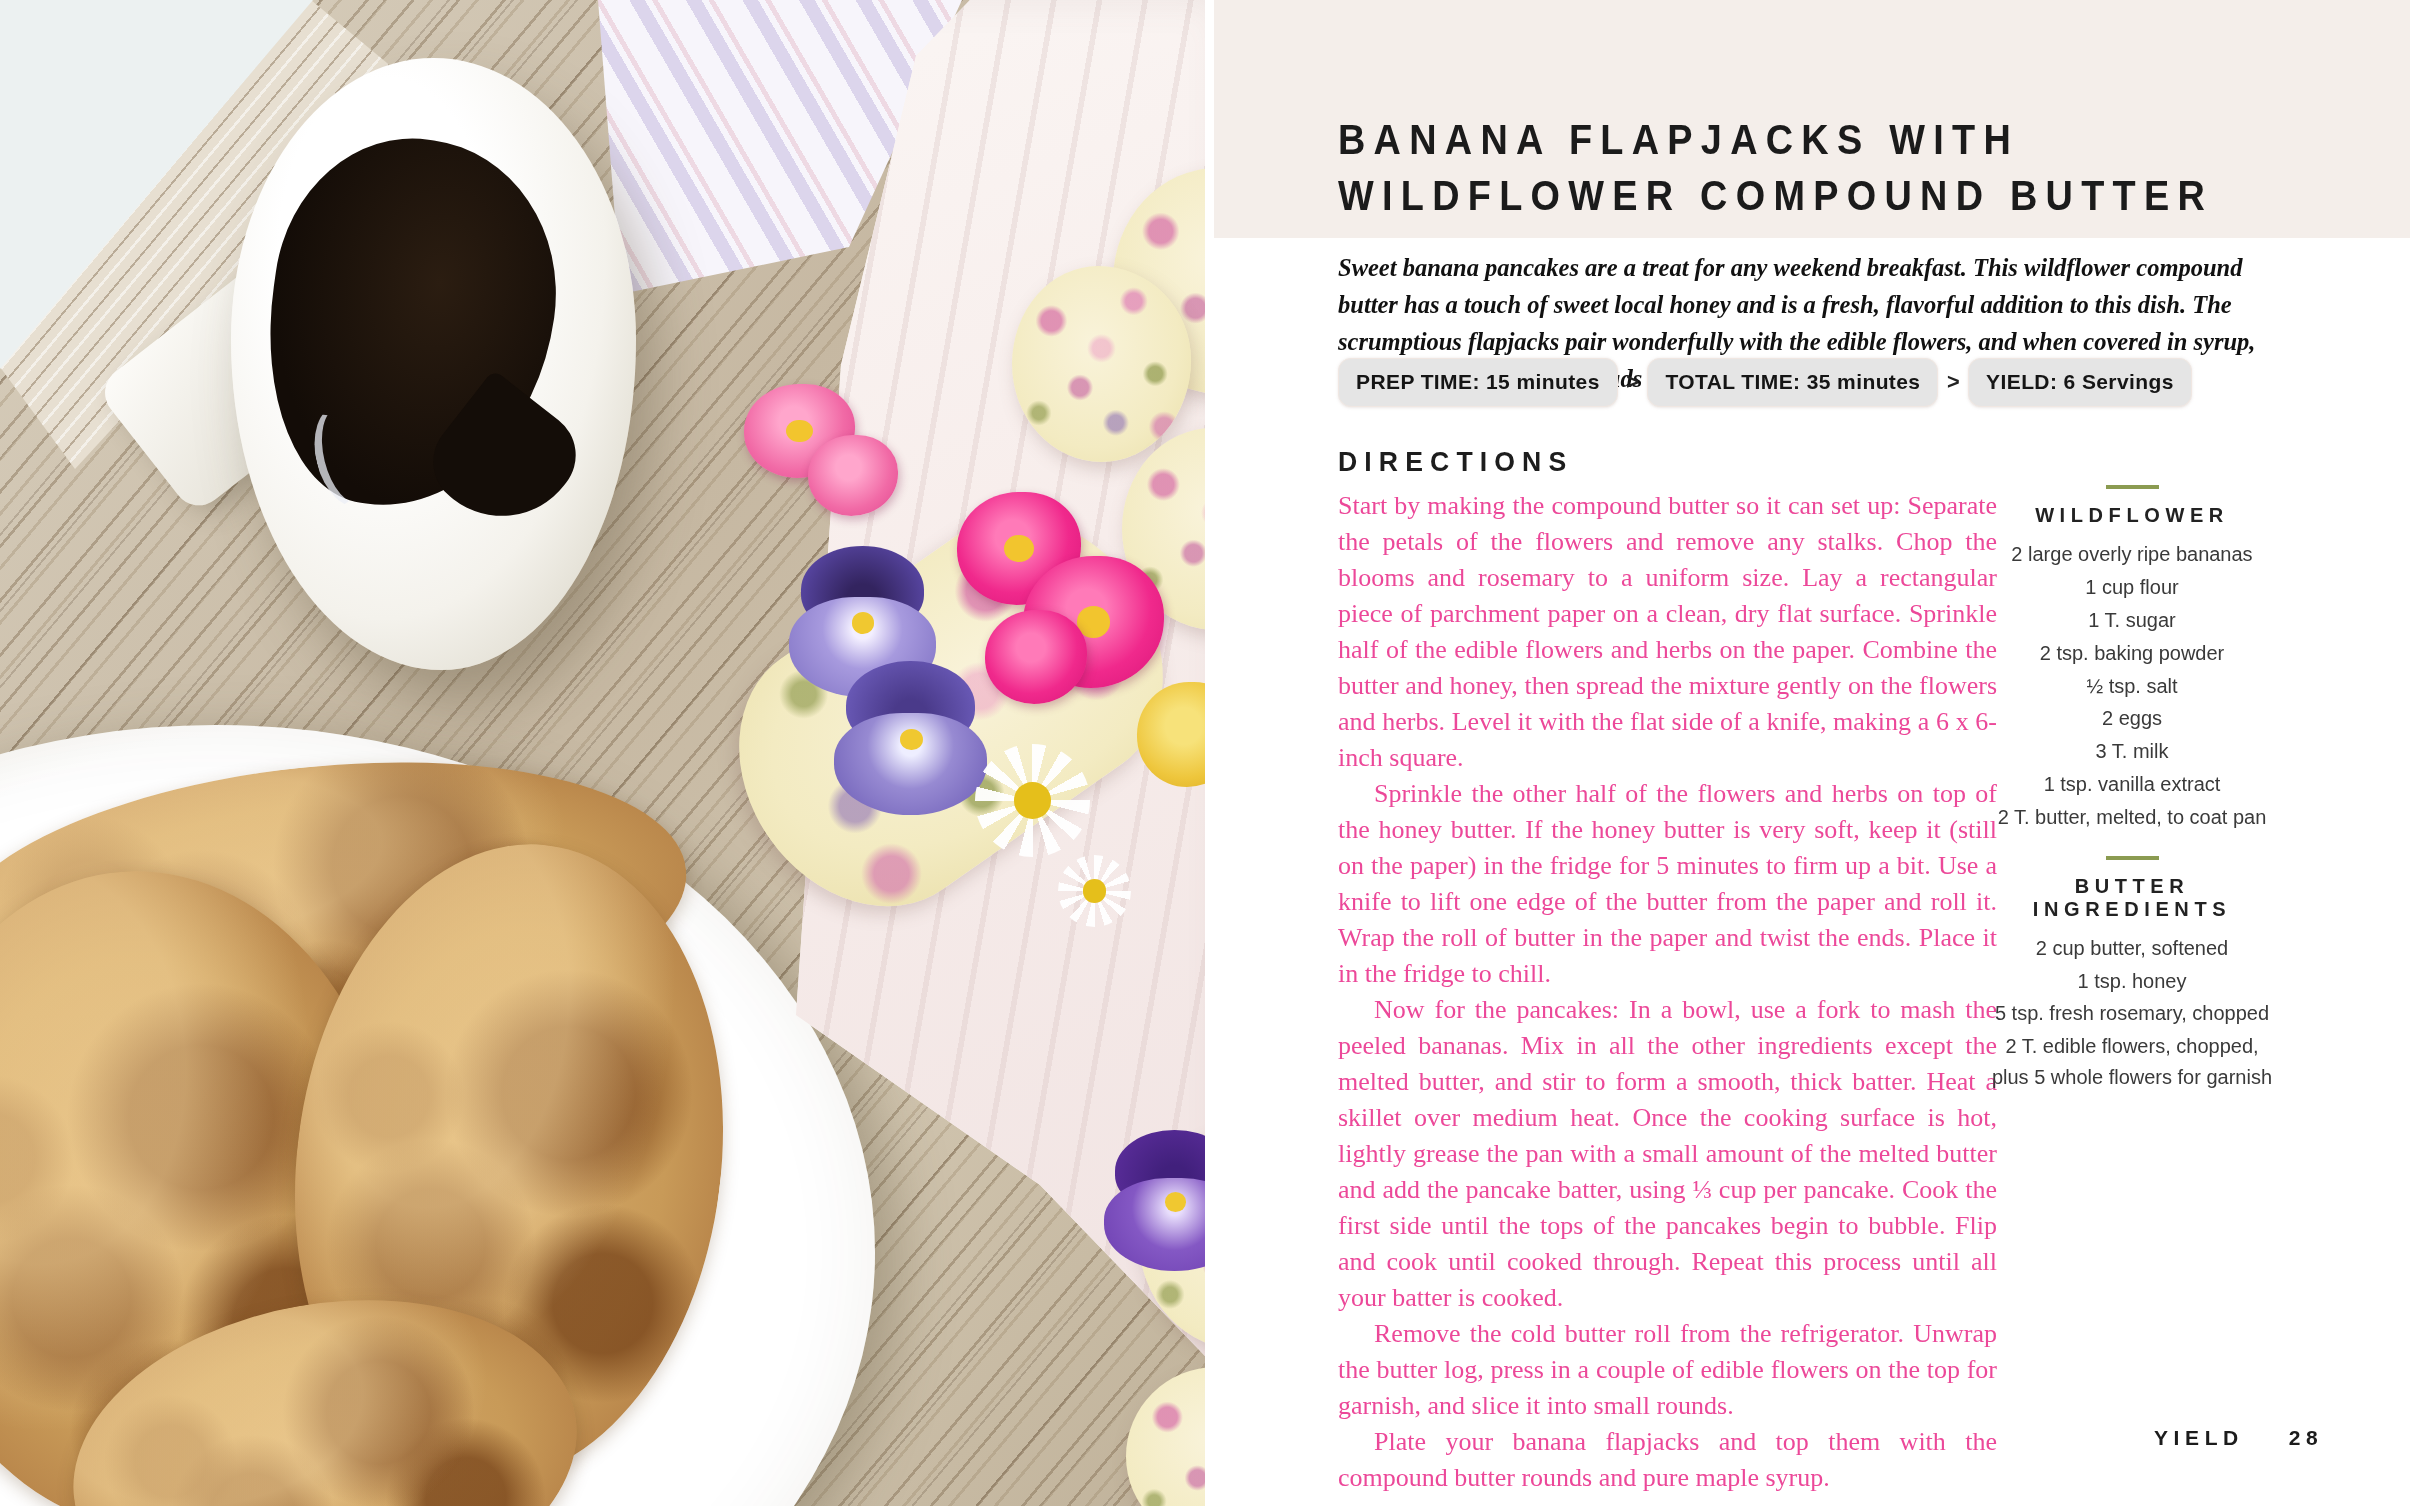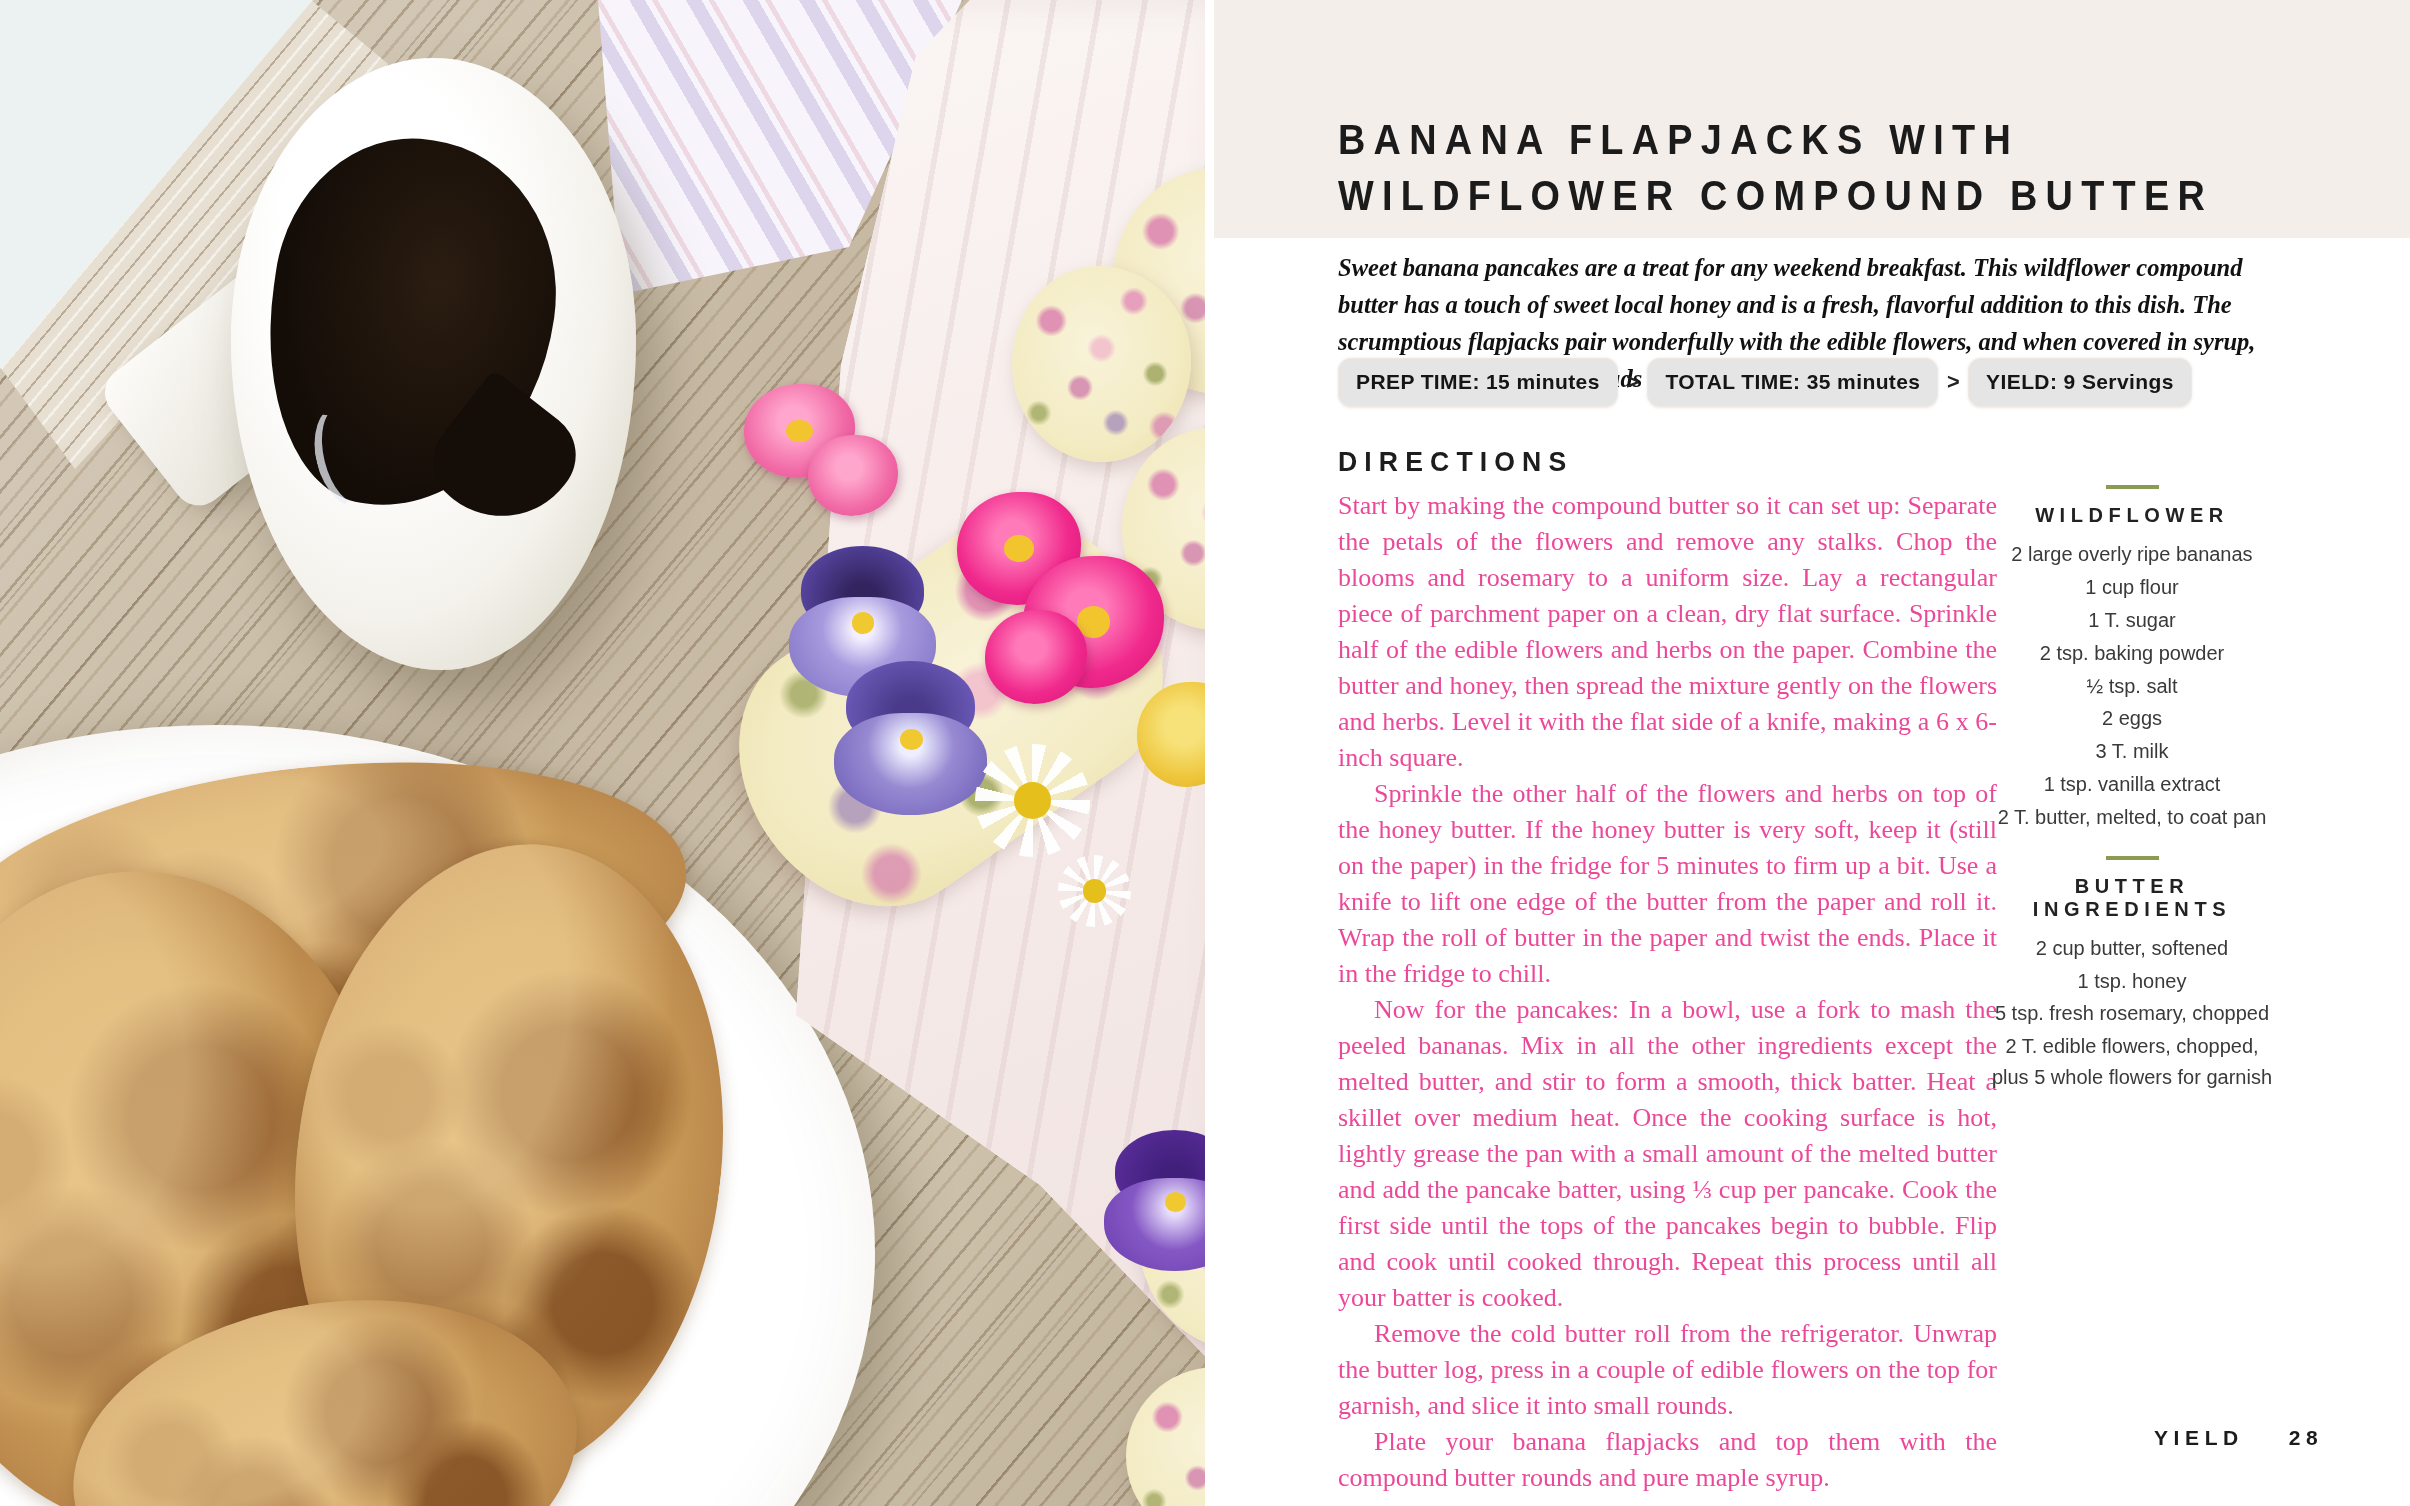--- a/index.html
+++ b/index.html
@@ -247,21 +247,21 @@
       <span>WILDFLOWER COMPOUND BUTTER</span>
     </h1>
 
     <p class="intro">Sweet banana pancakes are a treat for any weekend breakfast. This wildflower compound butter has a touch of sweet local honey and is a fresh, flavorful addition to this dish. The scrumptious flapjacks pair wonderfully with the edible flowers, and when covered in syrup, they will make your taste buds sing.</p>
 
     <div class="meta">
       <span class="chip">PREP TIME: 15 minutes</span>
       <span class="chev">&gt;</span>
       <span class="chip">TOTAL TIME: 35 minutes</span>
       <span class="chev">&gt;</span>
-      <span class="chip">YIELD: 9 Servings</span>
+      <span class="chip">YIELD: 6 Servings</span>
     </div>
 
     <h2 class="dir-heading">DIRECTIONS</h2>
 
     <div class="directions">
       <p>Start by making the compound butter so it can set up: Separate the petals of the flowers and remove any stalks. Chop the blooms and rosemary to a uniform size. Lay a rectangular piece of parchment paper on a clean, dry flat surface. Sprinkle half of the edible flowers and herbs on the paper. Combine the butter and honey, then spread the mixture gently on the flowers and herbs. Level it with the flat side of a knife, making a 6 x 6-inch square.</p>
       <p>Sprinkle the other half of the flowers and herbs on top of the honey butter. If the honey butter is very soft, keep it (still on the paper) in the fridge for 5 minutes to firm up a bit. Use a knife to lift one edge of the butter from the paper and roll it. Wrap the roll of butter in the paper and twist the ends. Place it in the fridge to chill.</p>
       <p>Now for the pancakes: In a bowl, use a fork to mash the peeled bananas. Mix in all the other ingredients except the melted butter, and stir to form a smooth, thick batter. Heat a skillet over medium heat. Once the cooking surface is hot, lightly grease the pan with a small amount of the melted butter and add the pancake batter, using ⅓ cup per pancake. Cook the first side until the tops of the pancakes begin to bubble. Flip and cook until cooked through. Repeat this process until all your batter is cooked.</p>
       <p>Remove the cold butter roll from the refrigerator. Unwrap the butter log, press in a couple of edible flowers on the top for garnish, and slice it into small rounds.</p>
       <p>Plate your banana flapjacks and top them with the compound butter rounds and pure maple syrup.</p>

